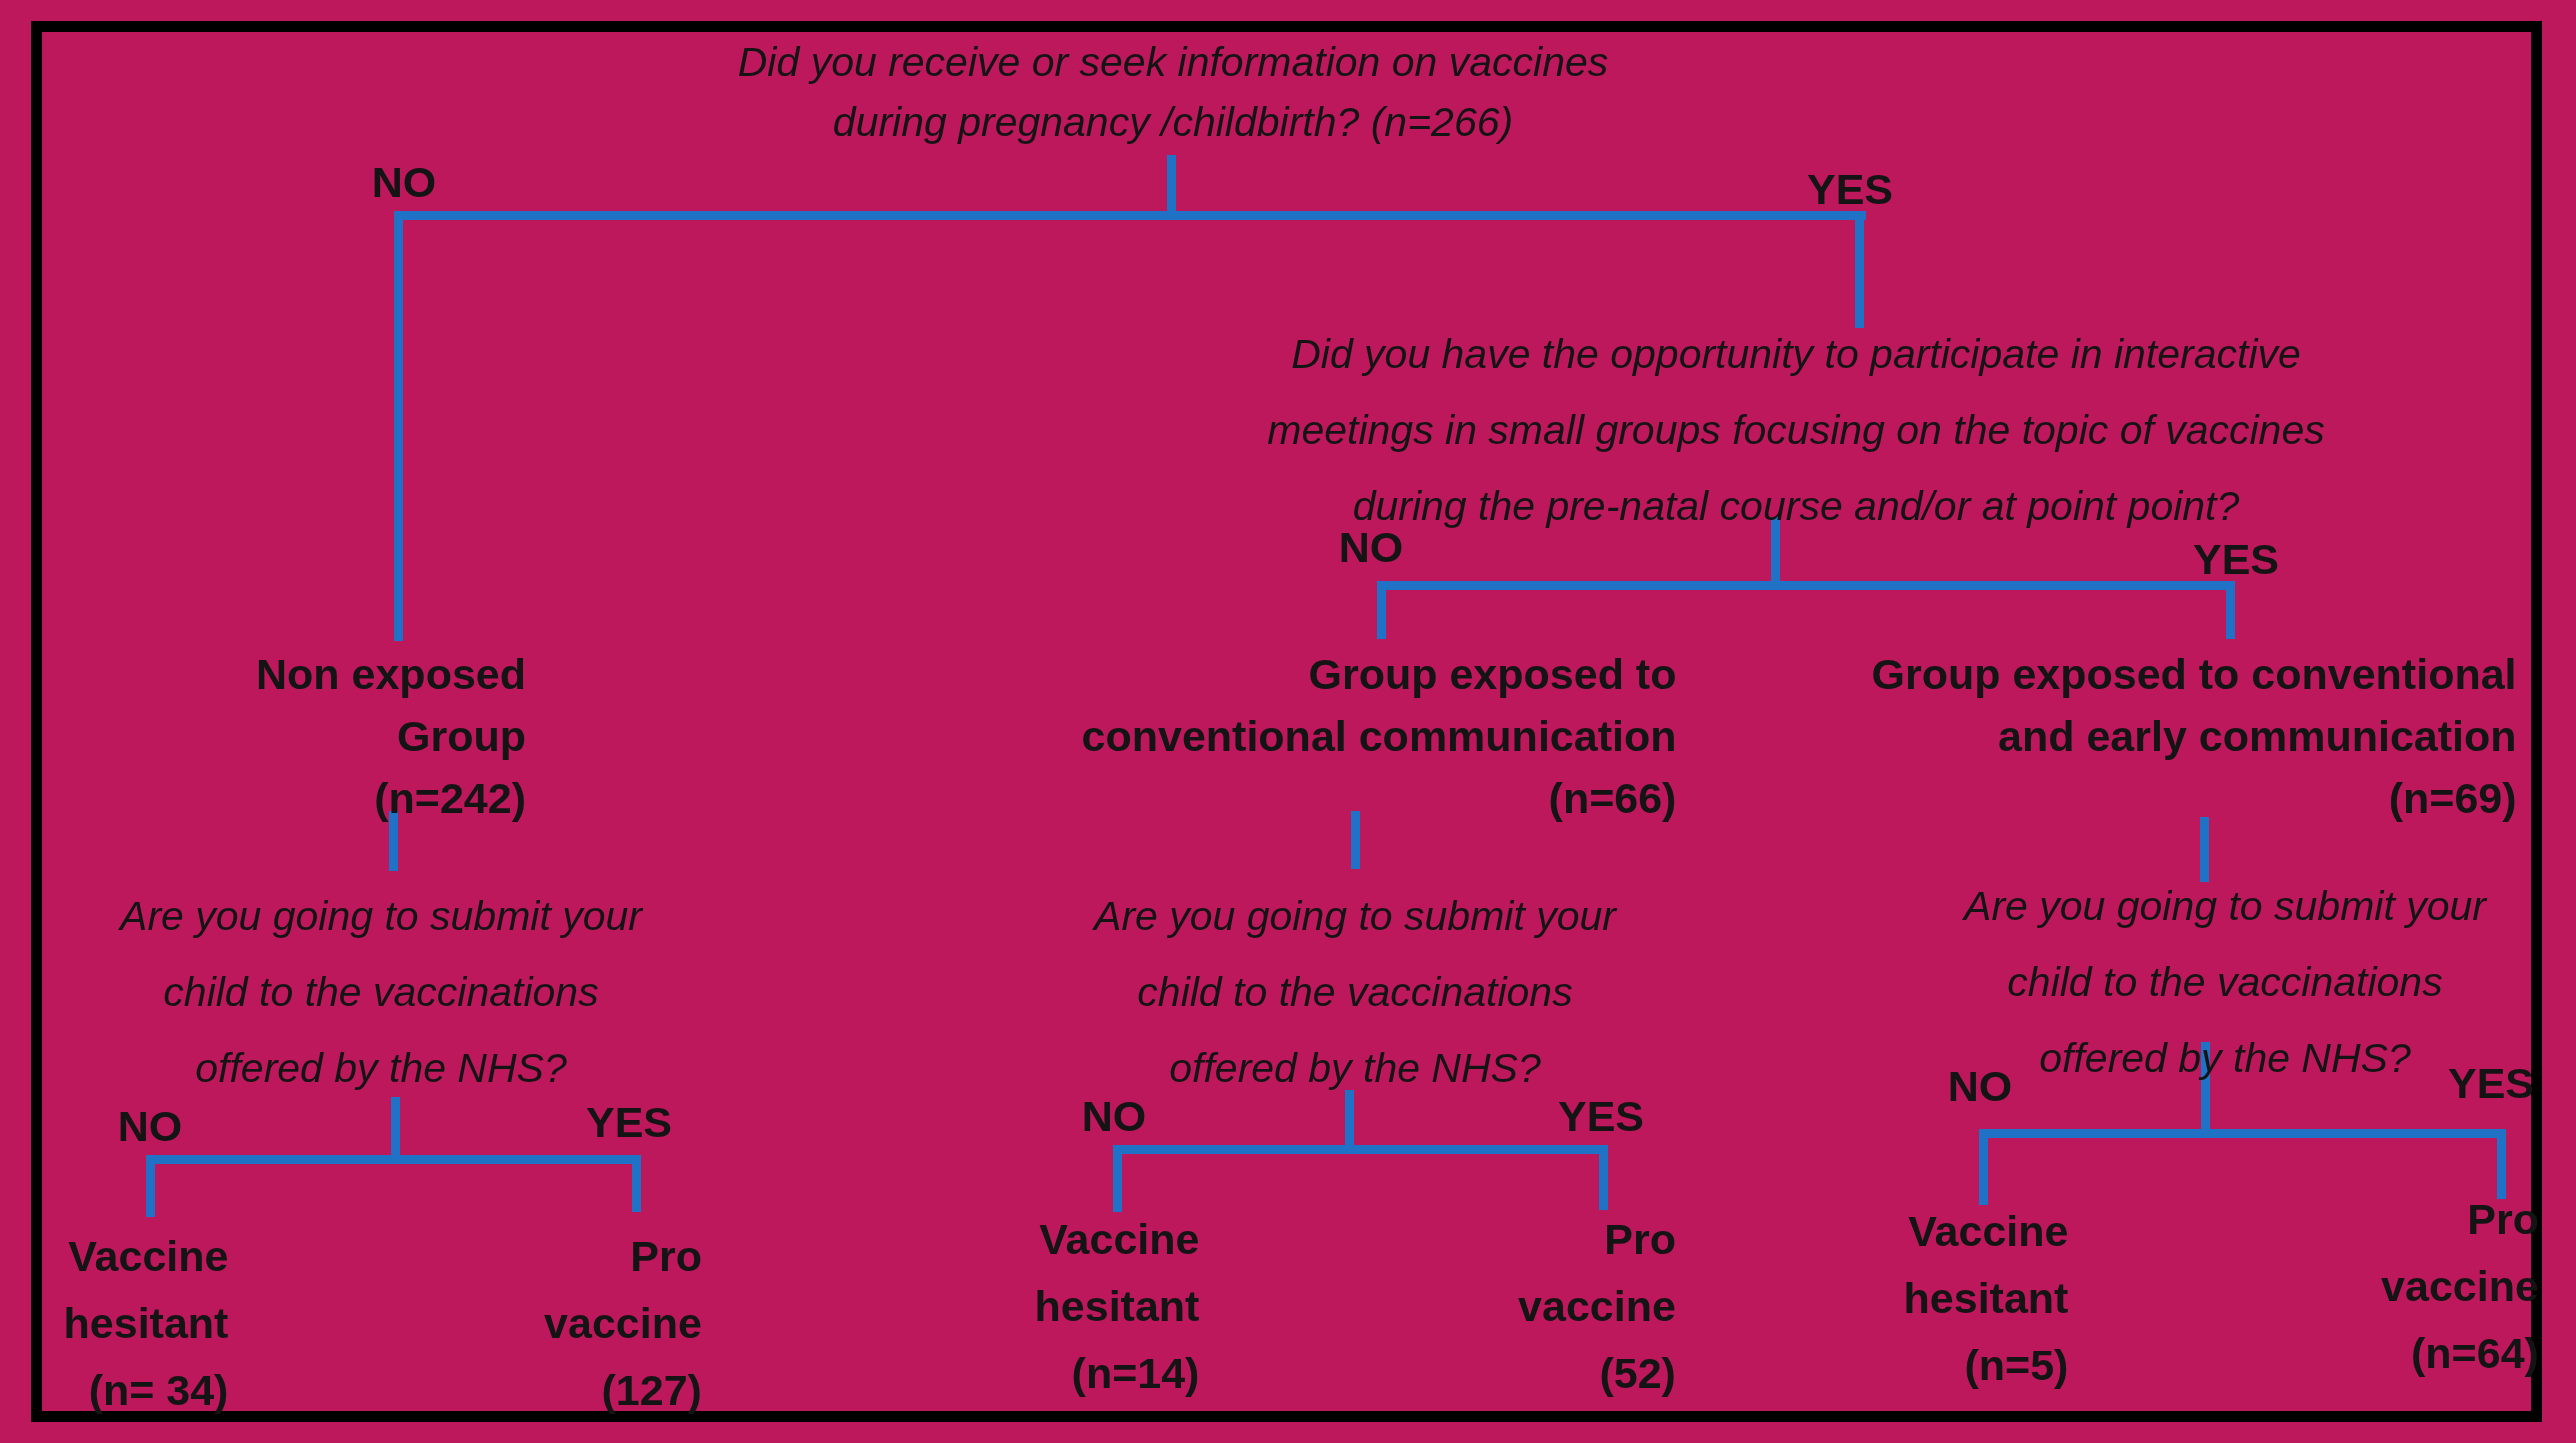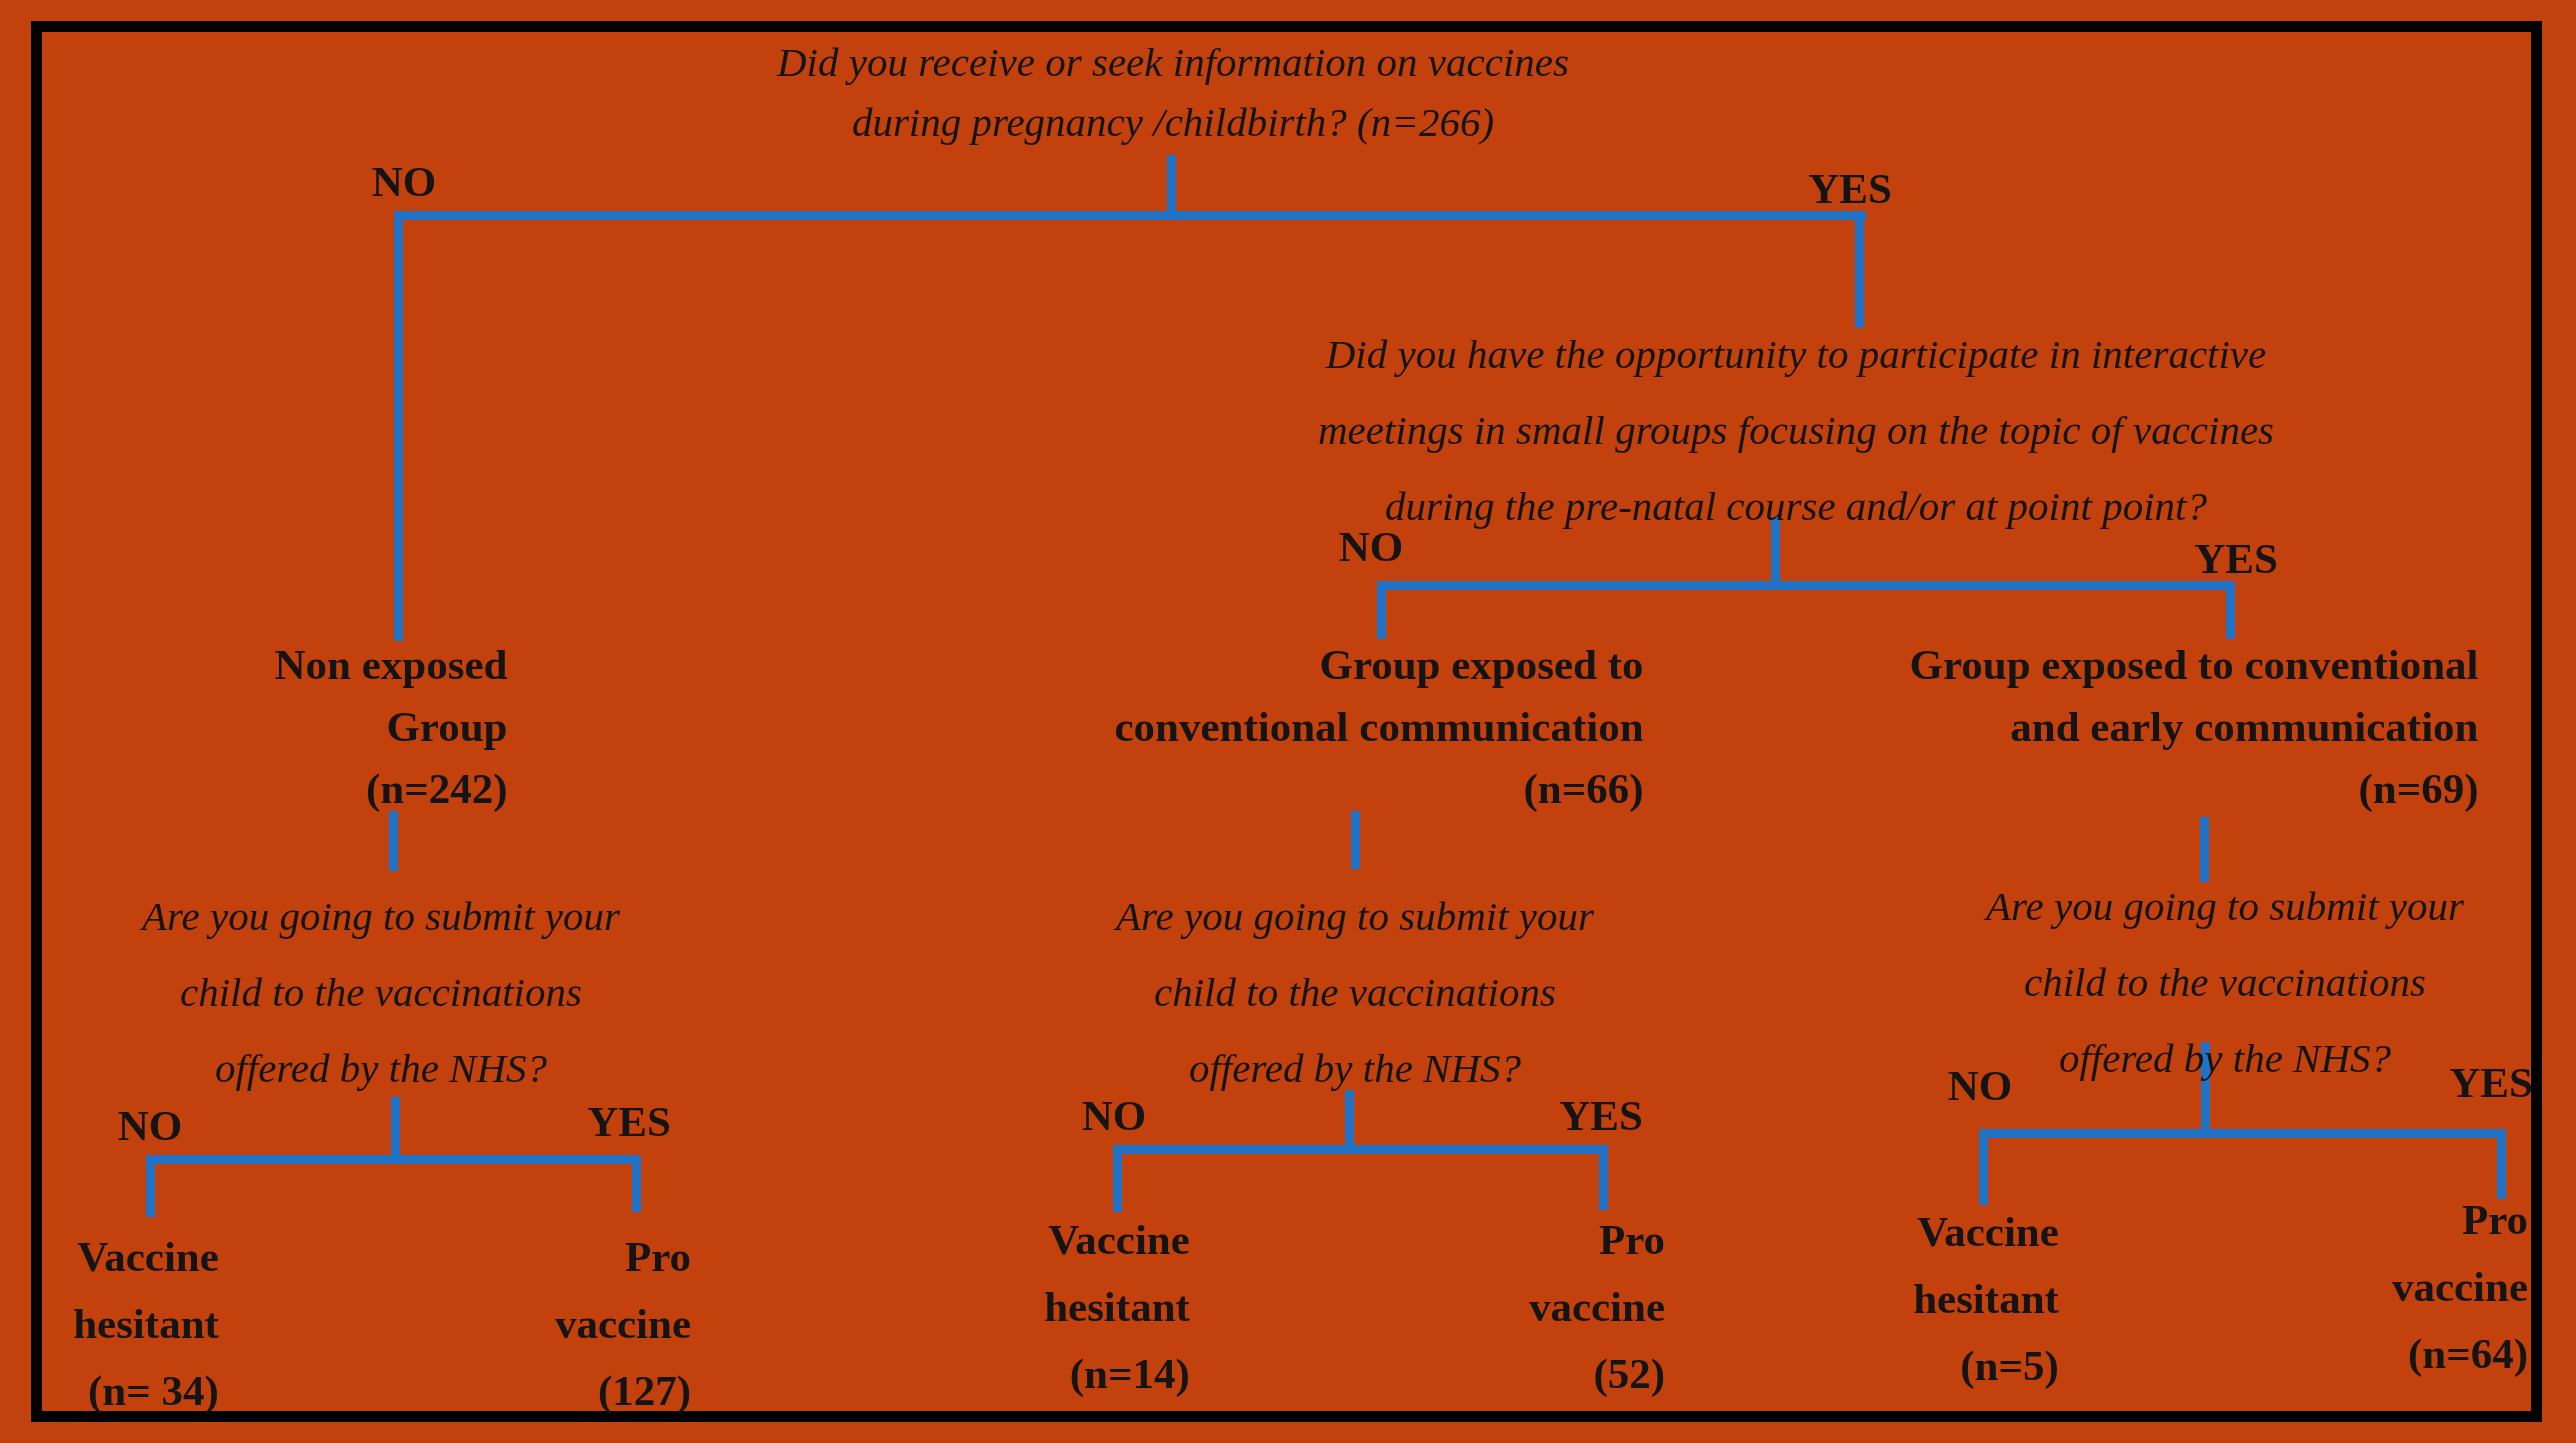--- a/index.html
+++ b/index.html
@@ -1,20 +1,20 @@
 <!DOCTYPE html>
 <html style="font-size:13.8px"><head>
 <meta charset="utf-8">
 <style>
   html,body{margin:0;padding:0;background:#ffffff;}
   .canvas{
     position:relative;
     width:2576px;height:1443px;
-    background:#c2410c;
-    font-family:Liberation Serif, serif;
+    background:#be185d;
+    font-family:Liberation Sans, sans-serif;
     color:#141414;
     overflow:hidden;
   }
   .frame{
     position:absolute;
     left:31px;top:20.6px;
     width:2489px;height:1379px;
     border:11.2px solid #000000;
   }
   
@@ -34,21 +34,21 @@
   .b{
     position:absolute;
     font-weight:bold;
     font-size:43px;
     line-height:48px;
     text-align:right;
     transform:translateX(-50%);
     white-space:nowrap;
   }
   
-  .grp{line-height:62px;}
+  .grp{line-height:62px;margin-top:9px;}
   
   .out{line-height:67px;}
 </style>
 </head>
 <body>
 
 <div class="canvas">
 
   <div class="frame"></div>
 

